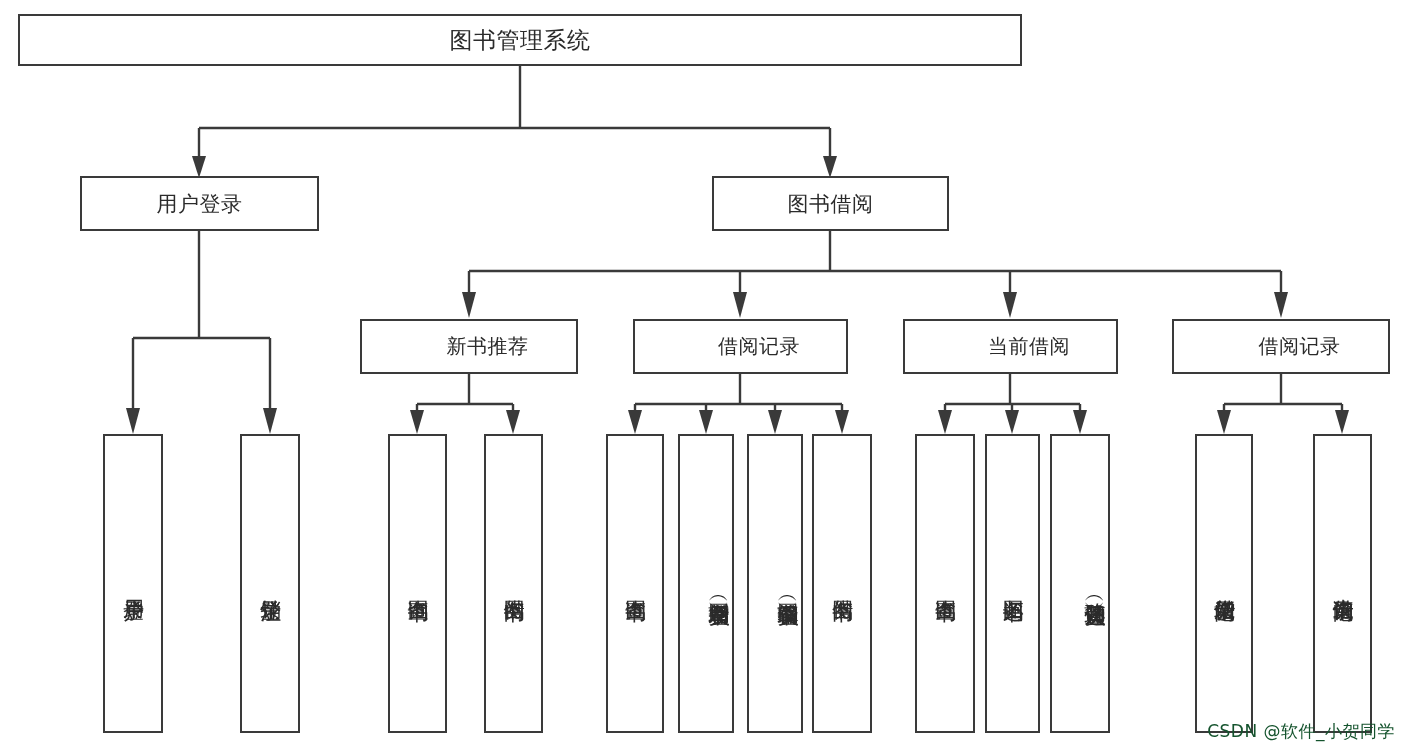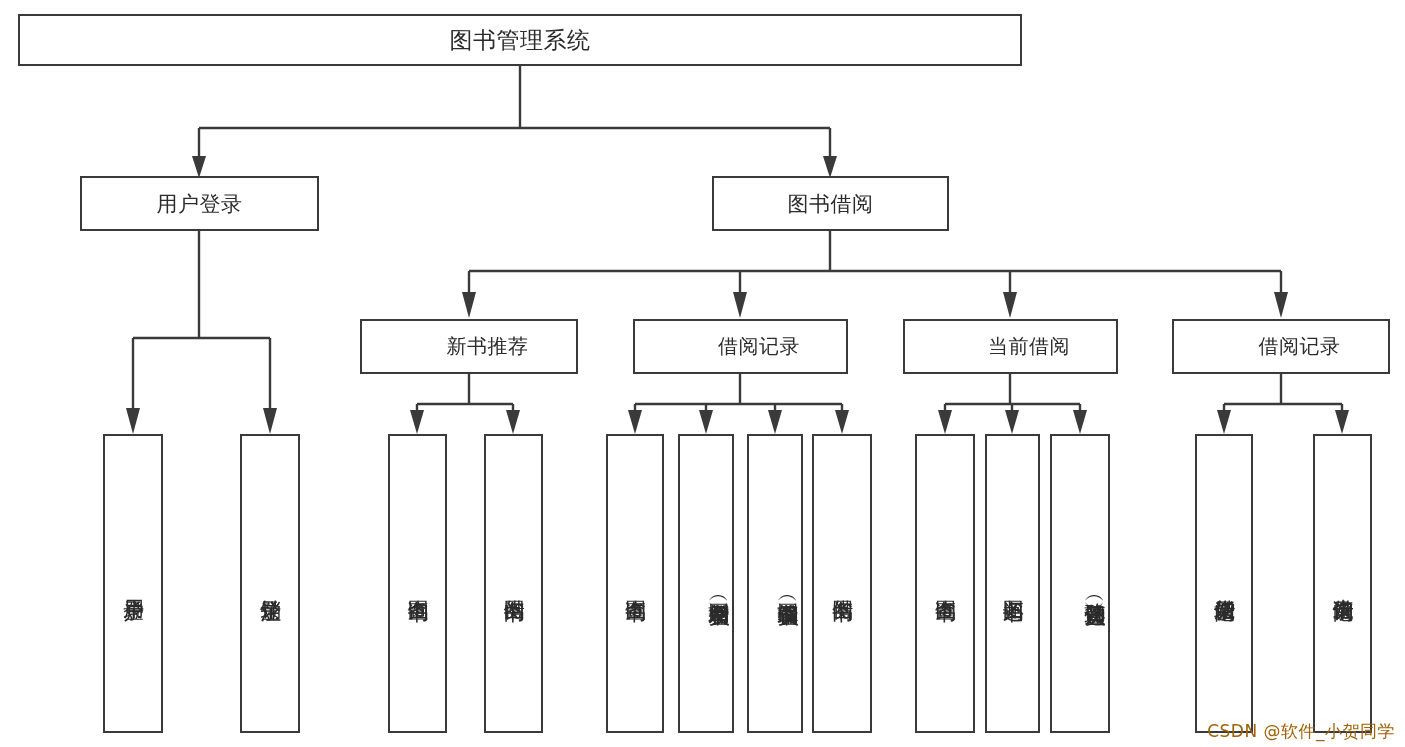--- a/index.html
+++ b/index.html
@@ -63,21 +63,21 @@
     fill:none;
     stroke:#3a3a3a;
     stroke-width:2.4;
   }
   .arrowhead{ fill:#3a3a3a; }
   .watermark{
     position:absolute;
     right:10px;
     bottom:4px;
     font-size:17px;
-    color:#a16207;
+    color:#14532d;
     letter-spacing:0.5px;
     white-space:nowrap;
     user-select:none;
   }
 </style>
 </head>
 <body>
 
 <div id="canvas">
 

